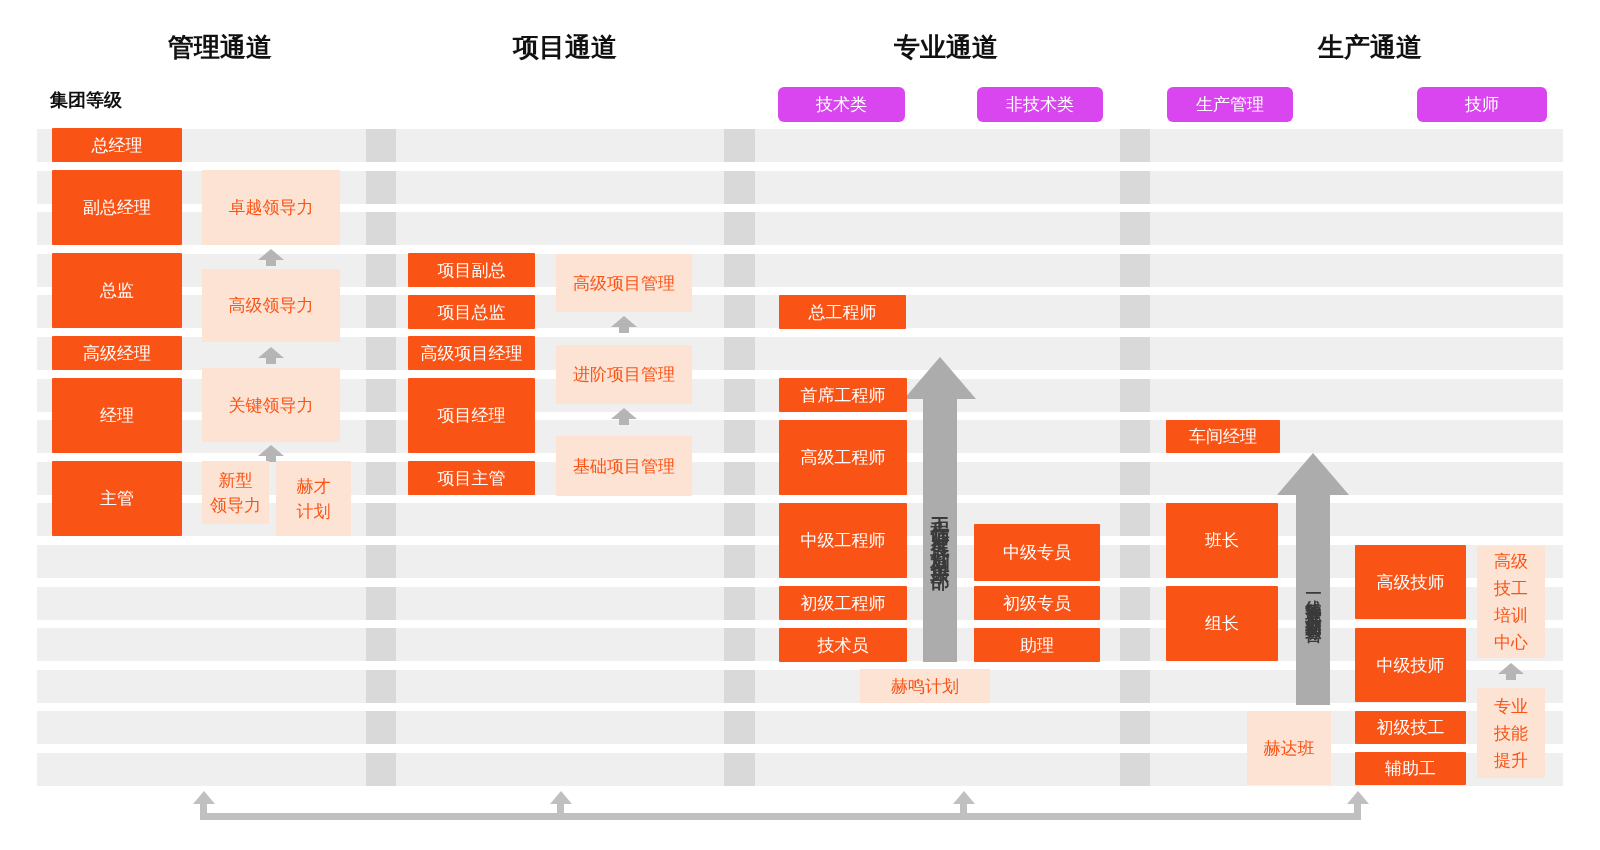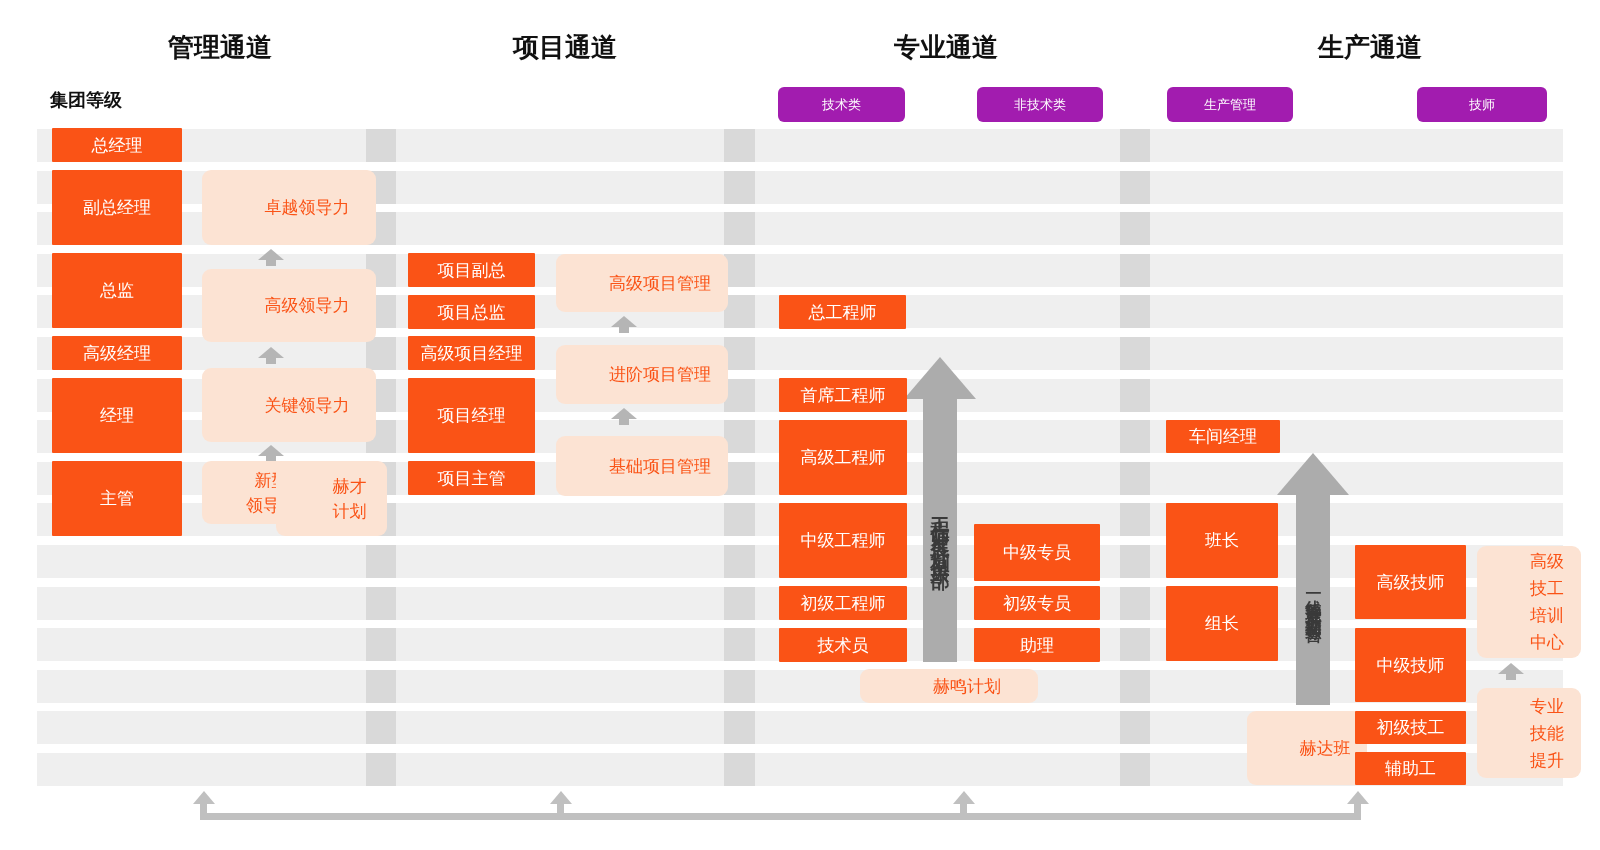--- a/index.html
+++ b/index.html
@@ -9,25 +9,25 @@
        font-size:26px;font-weight:bold;color:#111111;}
   .glabel{position:absolute;font-size:18px;font-weight:bold;color:#111111;}
   
   .grid{position:absolute;left:37px;top:129px;width:1526px;height:657px;
         background:repeating-linear-gradient(to bottom,#efefef 0px,#efefef 33px,#ffffff 33px,#ffffff 41.6px);}
   .vdiv{position:absolute;top:0;height:657px;
         background:repeating-linear-gradient(to bottom,#d9d9d9 0px,#d9d9d9 33px,#ffffff 33px,#ffffff 41.6px);}
   
   .ob{position:absolute;background:#fa5316;color:#ffffff;border-radius:1px;
       display:flex;align-items:center;justify-content:center;font-size:17px;z-index:3;}
-  .cat{position:absolute;background:#a21caf;color:#ffffff;border-radius:6px;
-      display:flex;align-items:center;justify-content:center;font-size:13px;z-index:3;}
-  .lb{position:absolute;background:#fce3d3;color:#fa5316;border-radius:9px;
+  .cat{position:absolute;background:#d946ef;color:#ffffff;border-radius:6px;
+      display:flex;align-items:center;justify-content:center;font-size:17px;z-index:3;}
+  .lb{position:absolute;background:#fce3d3;color:#fa5316;border-radius:0;
       display:flex;align-items:center;justify-content:center;font-size:17px;
-      white-space:pre-line;text-align:center;line-height:25px;z-index:2;padding-left:36px;}
+      white-space:pre-line;text-align:center;line-height:25px;z-index:2;}
   
   .ma{position:absolute;width:26px;height:17px;z-index:2;}
   .ma::before{content:"";position:absolute;left:0;top:0;width:0;height:0;
       border-left:13px solid transparent;border-right:13px solid transparent;
       border-bottom:11px solid #b5b5b5;}
   .ma::after{content:"";position:absolute;left:8px;top:11px;width:10px;height:6px;background:#b5b5b5;}
   
   .bighead{position:absolute;width:0;height:0;z-index:1;
       border-left:36px solid transparent;border-right:36px solid transparent;
       border-bottom:42px solid #acacac;}
@@ -103,21 +103,21 @@
 
   <div class="bighead" style="left:904px;top:357px"></div>
   <div class="bigshaft" style="left:923px;top:399px;width:34px;height:263px">
     <div class="vtext vt1">工程师发展计划俱乐部</div>
   </div>
 
   <div class="ob" style="left:974px;top:524px;width:126px;height:57px">中级专员</div>
   <div class="ob" style="left:974px;top:586px;width:126px;height:34px">初级专员</div>
   <div class="ob" style="left:974px;top:628px;width:126px;height:34px">助理</div>
 
-  <div class="lb" style="left:860px;top:669px;width:142px;height:34px">赫鸣计划</div>
+  <div class="lb" style="left:860px;top:669px;width:130px;height:34px">赫鸣计划</div>
 
   <div class="ob" style="left:1166px;top:420px;width:114px;height:33px">车间经理</div>
   <div class="ob" style="left:1166px;top:503px;width:112px;height:75px">班长</div>
   <div class="ob" style="left:1166px;top:586px;width:112px;height:75px">组长</div>
 
   <div class="bighead" style="left:1277px;top:453px"></div>
   <div class="bigshaft" style="left:1296px;top:495px;width:34px;height:210px">
     <div class="vtext vt2">一线管理发展计划训练营</div>
   </div>
 

